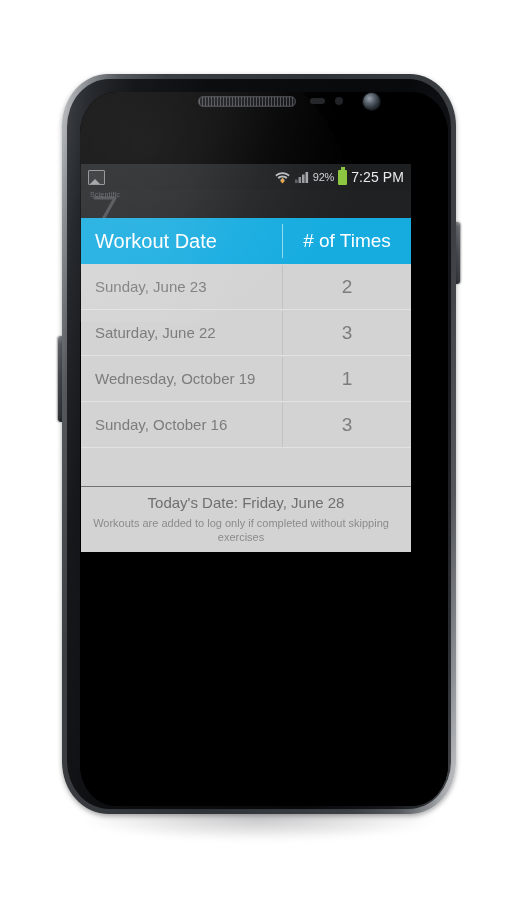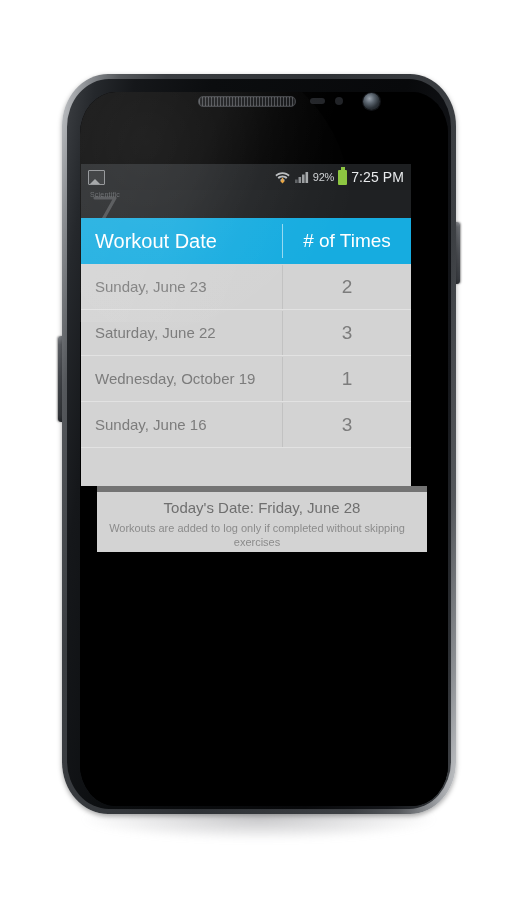--- a/index.html
+++ b/index.html
@@ -295,25 +295,25 @@
     flex: 1;
     text-align: center;
     color: #7c7c7c;
     font-size: 19px;
     font-family: "Liberation Sans", sans-serif;
   }
 
   
   .footer {
     position: absolute;
-    left: 17px; top: 394px;
+    left: 1px; top: 394px;
     width: 330px; height: 66px;
     background: #d3d3d3;
     z-index: 23;
-    border-top: 6px solid #737373;
+    border-top: 1px solid #737373;
     box-sizing: border-box;
     padding-top: 5px;
     text-align: center;
   }
   .footer-today {
     color: #6f6f6f;
     font-size: 15px;
     font-family: "Liberation Sans", sans-serif;
     line-height: 22px;
   }
@@ -404,21 +404,21 @@
               <div class="row-date">Saturday, June 22</div>
               <div class="row-sep"></div>
               <div class="row-count">3</div>
             </div>
             <div class="row">
               <div class="row-date">Wednesday, October 19</div>
               <div class="row-sep"></div>
               <div class="row-count">1</div>
             </div>
             <div class="row">
-              <div class="row-date">Sunday, June 16</div>
+              <div class="row-date">Sunday, October 16</div>
               <div class="row-sep"></div>
               <div class="row-count">3</div>
             </div>
           </div>
 
         <div class="footer">
           <div class="footer-today">Today's Date: Friday, June 28</div>
           <div class="footer-note">Workouts are added to log only if completed without skipping exercises</div>
         </div>
 

